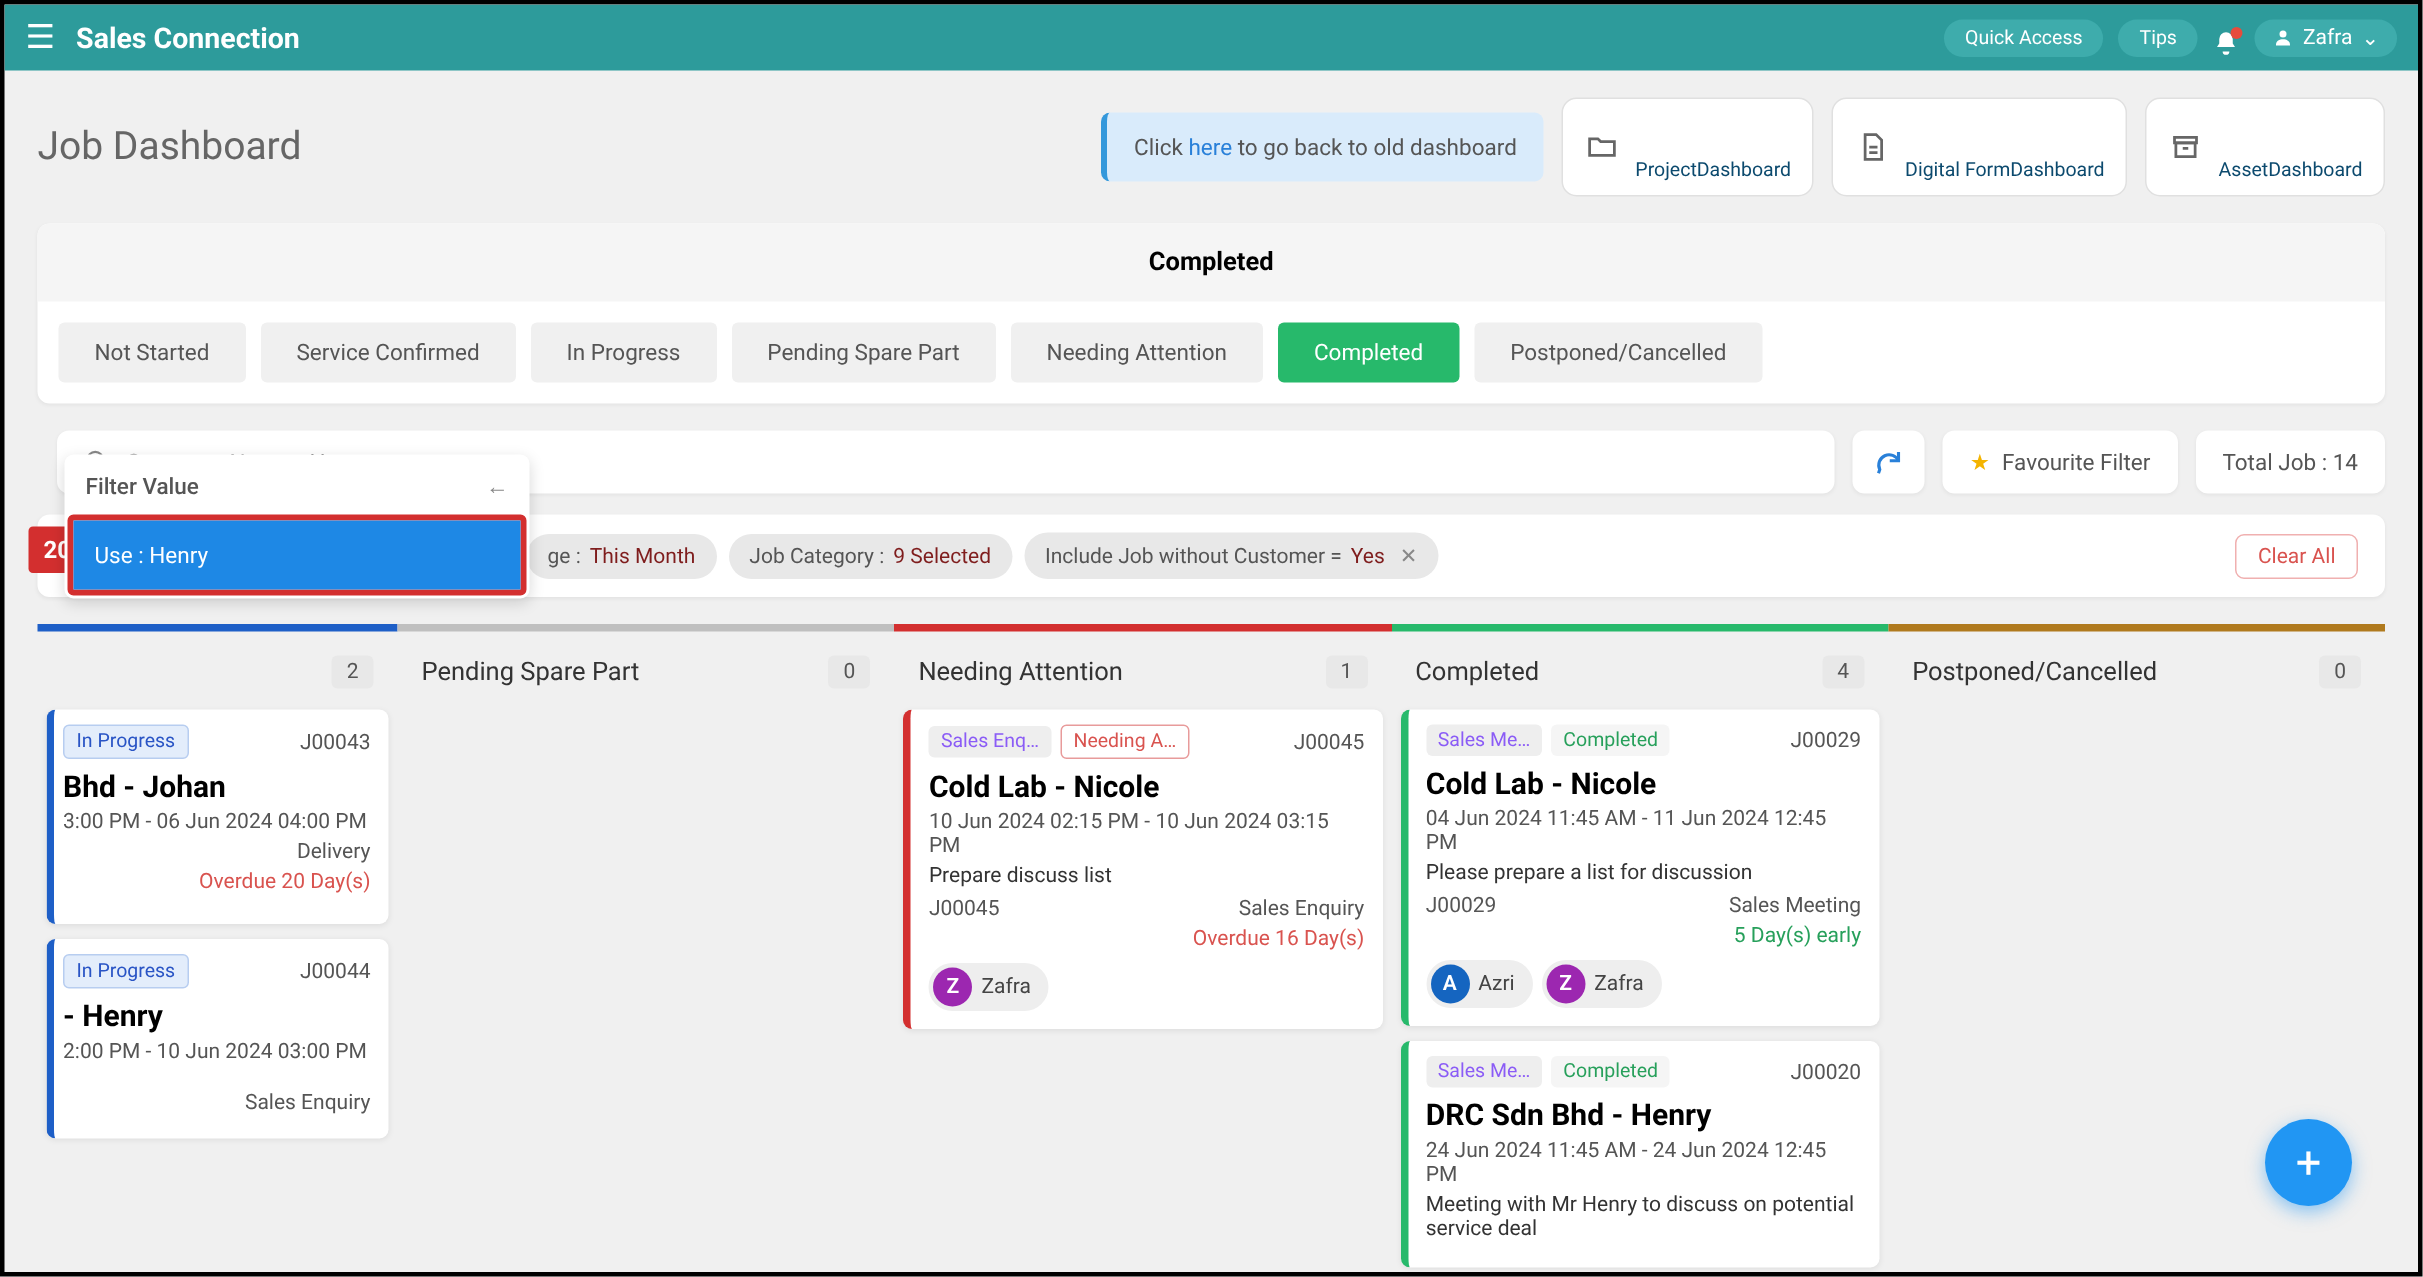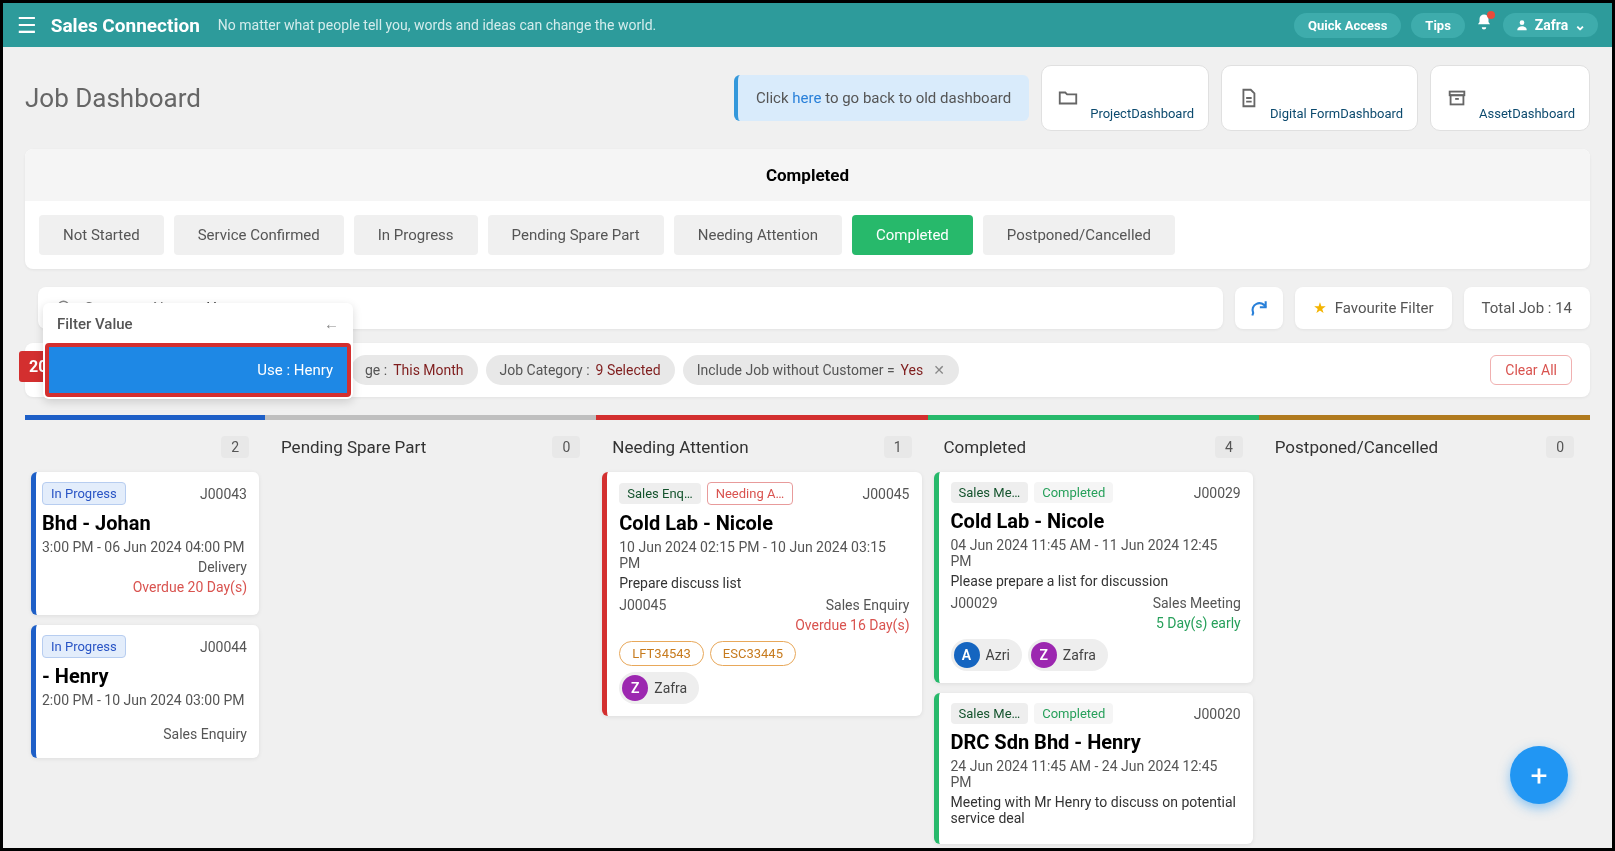--- a/index.html
+++ b/index.html
@@ -2,21 +2,21 @@
 <html><head>
 <meta charset="utf-8">
 <style>
 * { box-sizing: border-box; margin: 0; padding: 0; font-family: -apple-system, BlinkMacSystemFont, "Segoe UI", Roboto, sans-serif; }
 body { background: #f0f0f0; overflow: hidden; }
 .app-shell { width: 1615px; height: 851px; border: 3px solid #000; position: relative; background: #f0f0f0; overflow: hidden; }
 .topbar { background: #2d9b9b; height: 44px; display: flex; align-items: center; padding: 0 14px; color: #fff; }
 .menu-btn { font-size: 22px; cursor: pointer; margin-right: 14px; }
 .brand { font-weight: 700; font-size: 19px; margin-right: 18px; }
 .tagline { font-size: 14px; color: #d4ecec; }
-.topbar-right { margin-left: auto; display: flex; align-items: flex-start; gap: 10px; font-weight: bold; }
+.topbar-right { margin-left: auto; display: flex; align-items: flex-end; gap: 10px; }
 .qa-btn { background: #3eacac; color: #fff; border-radius: 16px; padding: 5px 14px; font-size: 13px; cursor: pointer; }
 .bell { position: relative; width: 18px; cursor: pointer; }
 .bell::after { content: ""; position: absolute; top: -2px; right: -2px; width: 8px; height: 8px; background: #e74c3c; border-radius: 50%; }
 .user-pill { background: #3eacac; border-radius: 16px; padding: 4px 12px; display: flex; align-items: center; gap: 6px; font-size: 14px; cursor: pointer; }
 
 .page-header { display: flex; align-items: center; padding: 18px 22px; gap: 12px; }
 .page-title { font-size: 26px; color: #666; font-weight: 400; }
 .header-right { margin-left: auto; display: flex; gap: 12px; align-items: center; }
 .banner { background: #d9ebfb; border-left: 4px solid #3498db; padding: 14px 18px; font-size: 15px; color: #555; border-radius: 6px; }
 .banner a { color: #2980d9; cursor: pointer; }
@@ -46,36 +46,36 @@
 .red-badge { position: absolute; left: -6px; top: 8px; background: #d32f2f; color: #fff; font-weight: 700; font-size: 16px; padding: 6px 10px; border-radius: 3px; z-index: 4; }
 .chip { background: #e8e8e8; border-radius: 16px; padding: 7px 14px; font-size: 14px; color: #555; display: inline-flex; align-items: center; gap: 6px; }
 .chip .dim { color: #7f1d1d; }
 .chip .x { cursor: pointer; color: #888; margin-left: 4px; }
 .clear-btn { margin-left: auto; border: 1px solid #f0b0b0; color: #d9534f; border-radius: 6px; padding: 6px 14px; font-size: 14px; cursor: pointer; }
 
 
 .filter-dd { position: absolute; left: 40px; top: 300px; width: 310px; background: #fff; border-radius: 6px; box-shadow: 0 3px 10px rgba(0,0,0,0.15); z-index: 20; }
 .filter-dd-head { display: flex; justify-content: space-between; align-items: center; padding: 12px 14px; font-size: 15px; color: #555; font-weight: 500; }
 .filter-dd-item { background: #1e88e5; color: #fff; padding: 14px 14px; font-size: 15px; }
-.red-highlight { border: 4px solid #d32f2f; border-radius: 4px; margin: -2px 2px 2px 2px; text-align: right; }
+.red-highlight { border: 4px solid #d32f2f; border-radius: 4px; margin: -2px 2px 2px 2px; }
 
 .board { display: flex; gap: 0; padding: 0 0 0 0; }
 .col { flex: 1; min-width: 0; border-top: 5px solid transparent; padding: 0 6px; }
 .col-blue { border-top-color: #1e5fc7; }
 .col-grey { border-top-color: #bfbfbf; }
 .col-red { border-top-color: #d32f2f; }
 .col-green { border-top-color: #27b96b; }
 .col-brown { border-top-color: #b07a1e; }
 .col-header { display: flex; justify-content: space-between; align-items: center; padding: 16px 10px 14px 10px; font-size: 17px; color: #333; }
 .col-count { background: #e8e8e8; border-radius: 4px; padding: 3px 10px; font-size: 14px; color: #555; }
 
 .card { background: #fff; border-radius: 6px; box-shadow: 0 1px 4px rgba(0,0,0,0.08); margin-bottom: 10px; border-left: 5px solid transparent; padding: 10px 12px 12px 12px; position: relative; }
 .card-row1 { display: flex; align-items: center; gap: 6px; margin-bottom: 6px; }
 .tag { border-radius: 4px; padding: 3px 8px; font-size: 13px; }
-.tag-grey { background: #eee; color: #14532d; }
+.tag-grey { background: #eee; color: #8b5cf6; }
 .tag-red-outline { border: 1px solid #e89b9b; color: #d9534f; background: #fff; }
 .tag-green-text { color: #27a05b; background: #f5f5f5; }
 .tag-blue-box { background: #e3edfb; color: #2954c5; border: 1px solid #b7cdf0; }
 .job-id { margin-left: auto; color: #555; font-size: 14px; }
 .card-title { font-weight: 700; font-size: 20px; color: #000000; margin-bottom: 4px; }
 .card-time { font-size: 14px; color: #555; margin-bottom: 4px; }
 .card-desc { font-size: 14px; color: #333; margin-bottom: 6px; }
 .card-meta { display: flex; justify-content: space-between; font-size: 14px; color: #555; margin-bottom: 4px; }
 .card-status { text-align: right; font-size: 14px; margin-bottom: 8px; }
 .overdue { color: #d9534f; }
@@ -98,21 +98,20 @@
 .leftarrow { color: #888; }
 </style>
 </head>
 <body>
 
 <div class="app-shell">
 
   <div class="topbar">
     <span class="menu-btn">☰</span>
     <span class="brand">Sales Connection</span>
-    <span class="tagline">No matter what people tell you, words and ideas can change the world.</span>
     <div class="topbar-right">
       <span class="qa-btn">Quick Access</span>
       <span class="qa-btn">Tips</span>
       <span class="bell">
         <svg width="18" height="18" viewBox="0 0 24 24" fill="#fff">
             <path d="M12 2a6 6 0 00-6 6v4l-2 3h16l-2-3V8a6 6 0 00-6-6zm0 20a3 3 0 003-3H9a3 3 0 003 3z"></path>
           </svg>
       </span>
       <span class="user-pill">
         <svg width="14" height="14" viewBox="0 0 24 24" fill="#fff">
@@ -282,24 +281,20 @@
           </div>
           <div class="card-title">Cold Lab - Nicole</div>
           <div class="card-time">10 Jun 2024 02:15 PM - 10 Jun 2024 03:15 PM</div>
           <div class="card-desc">Prepare discuss list</div>
           <div class="card-meta">
               <span>J00045</span>
               <span>Sales Enquiry</span>
             </div>
           <div class="card-status overdue">Overdue 16 Day(s)</div>
           <div class="pill-row">
-            <span class="pill-outline">LFT34543</span>
-            <span class="pill-outline">ESC33445</span>
-          </div>
-          <div class="pill-row">
             <span class="avatar-chip">
                 <span class="avatar av-purple">Z</span>
                 <span>Zafra</span>
               </span>
           </div>
         </div>
       </div>
 
       <div class="col col-green">
         <div class="col-header">

